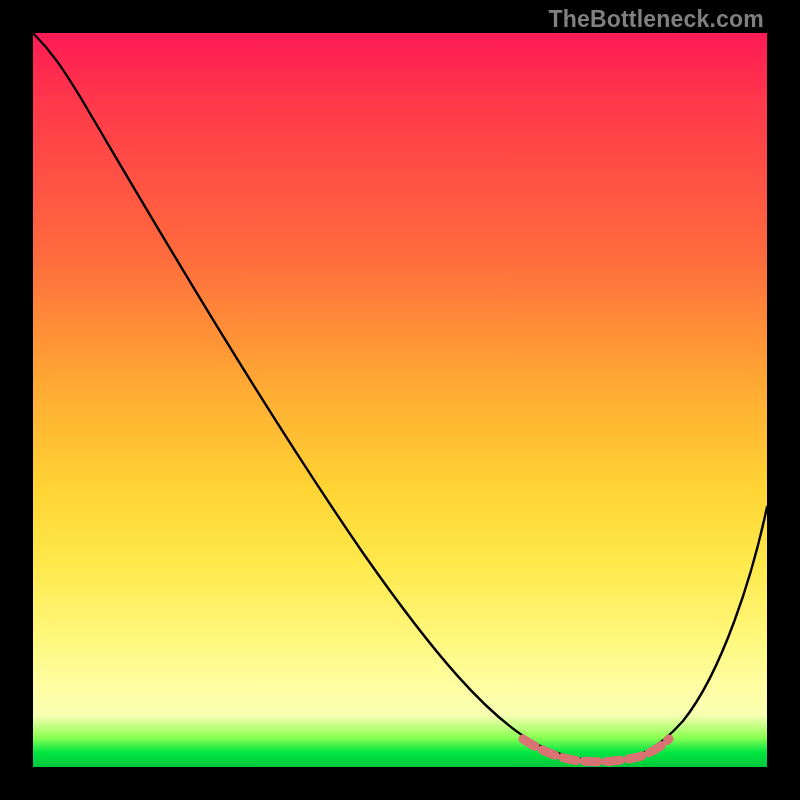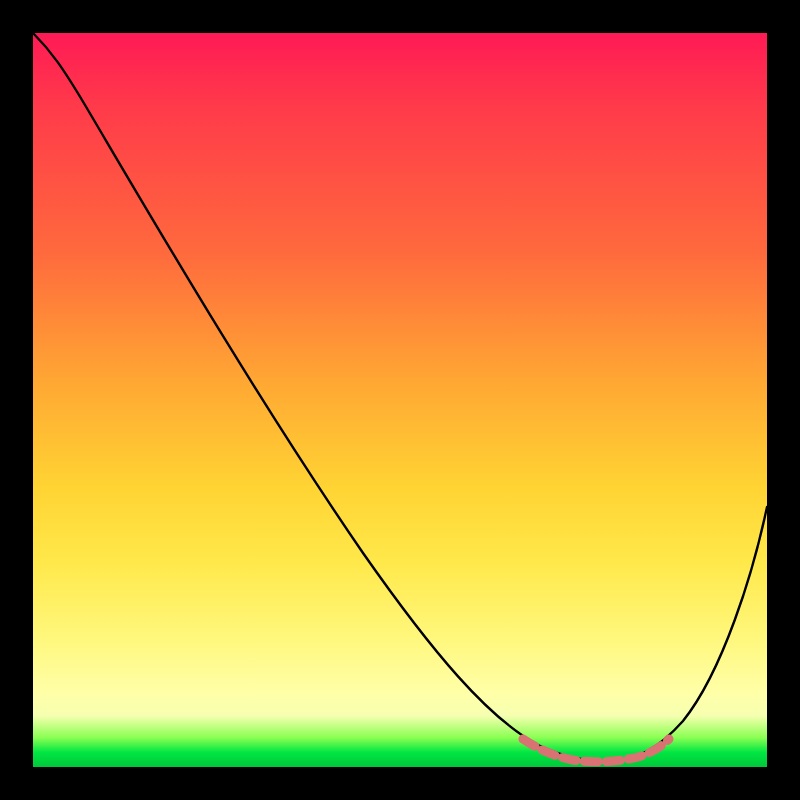--- a/index.html
+++ b/index.html
@@ -57,20 +57,21 @@
     width: 734px;
     height: 734px;
     overflow: visible;
   }
 </style>
 </head>
 <body>
 
 <div class="frame">
 
+  <div class="watermark">TheBottleneck.com</div>
 
   <div class="plot-area">
     <svg class="curve" viewBox="0 0 734 734" preserveAspectRatio="none">
 
       <path d="M 0 0
                C 18 18, 30 35, 52 72
                C 110 170, 220 360, 330 520
                C 400 620, 455 685, 505 712
                C 530 724, 555 729, 580 728
                C 605 726, 625 716, 650 688

